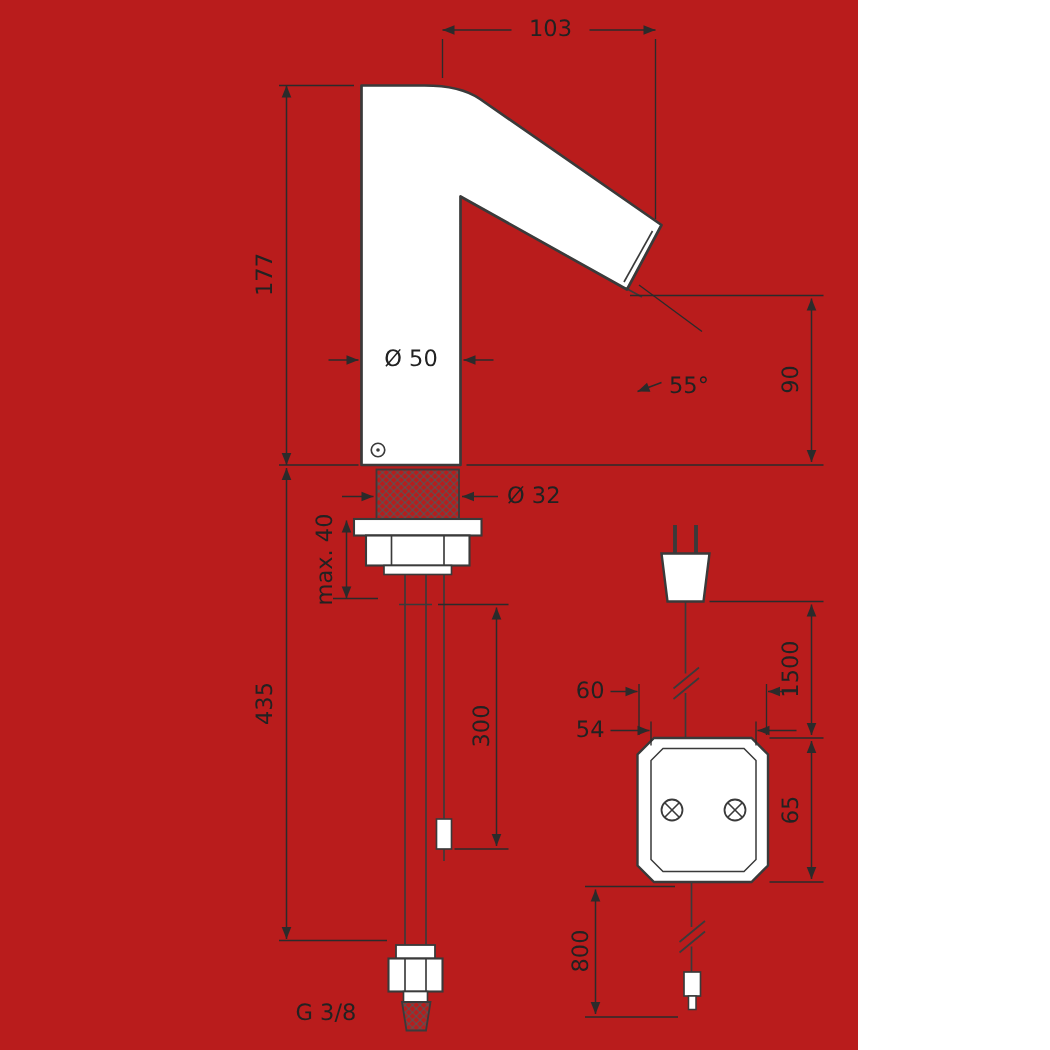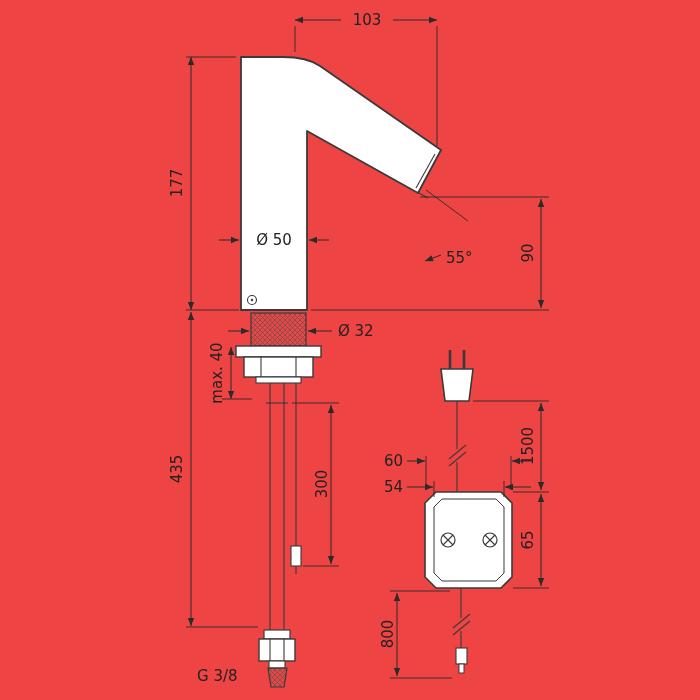--- a/index.html
+++ b/index.html
@@ -5,23 +5,23 @@
   html, body {
     margin: 0;
     padding: 0;
     background: #ffffff;
     width: 700px;
     height: 700px;
     font-family: "DejaVu Sans", "Liberation Sans", sans-serif;
   }
   .stage {
     position: relative;
-    width: 700px;
+    width: 572px;
     height: 700px;
-    background: #ef4444;
+    background: #b91c1c;
     overflow: hidden;
   }
   svg { display: block; }
   .outline { fill: #ffffff; stroke: #3a3a3a; stroke-width: 1.8; stroke-linejoin: round; }
   .thin    { fill: none;    stroke: #3a3a3a; stroke-width: 1.1; }
   .dimline { fill: none;    stroke: #2b2b2b; stroke-width: 1; }
   .ext     { fill: none;    stroke: #2b2b2b; stroke-width: 0.9; }
   .dimtext {
     fill: #222222;
     font-size: 15px;

